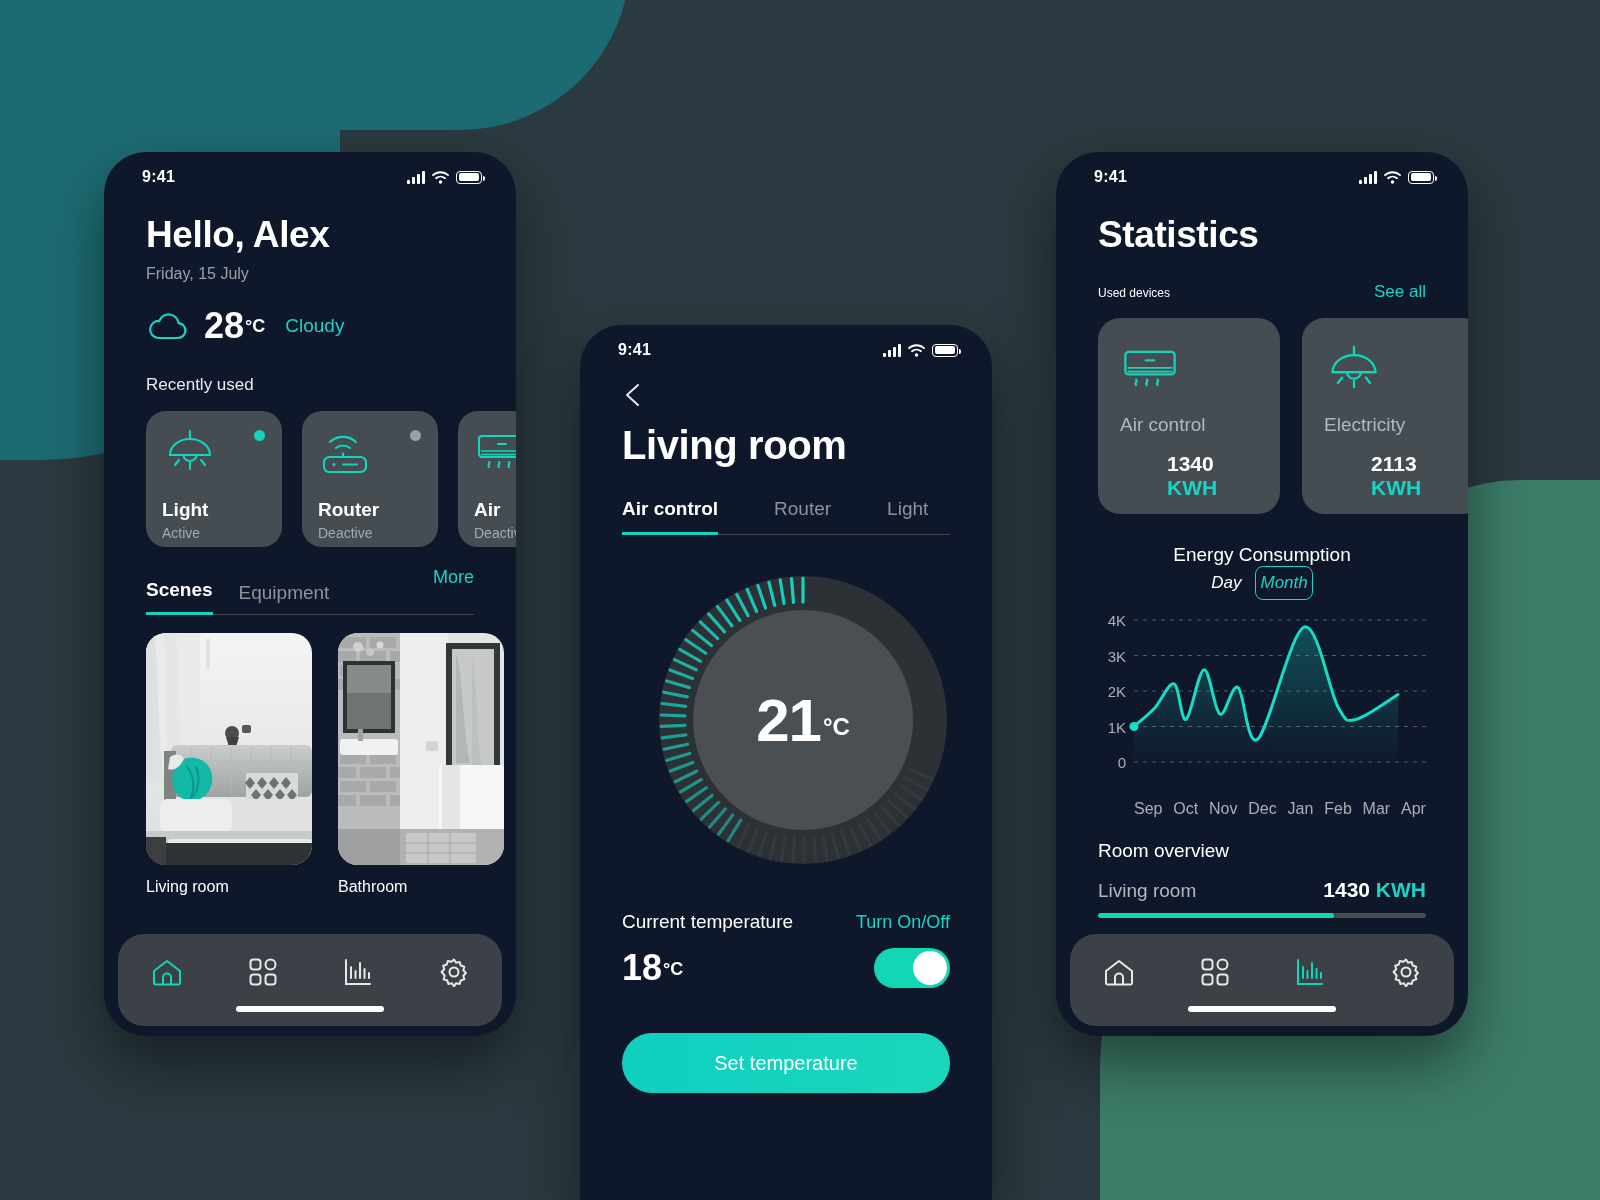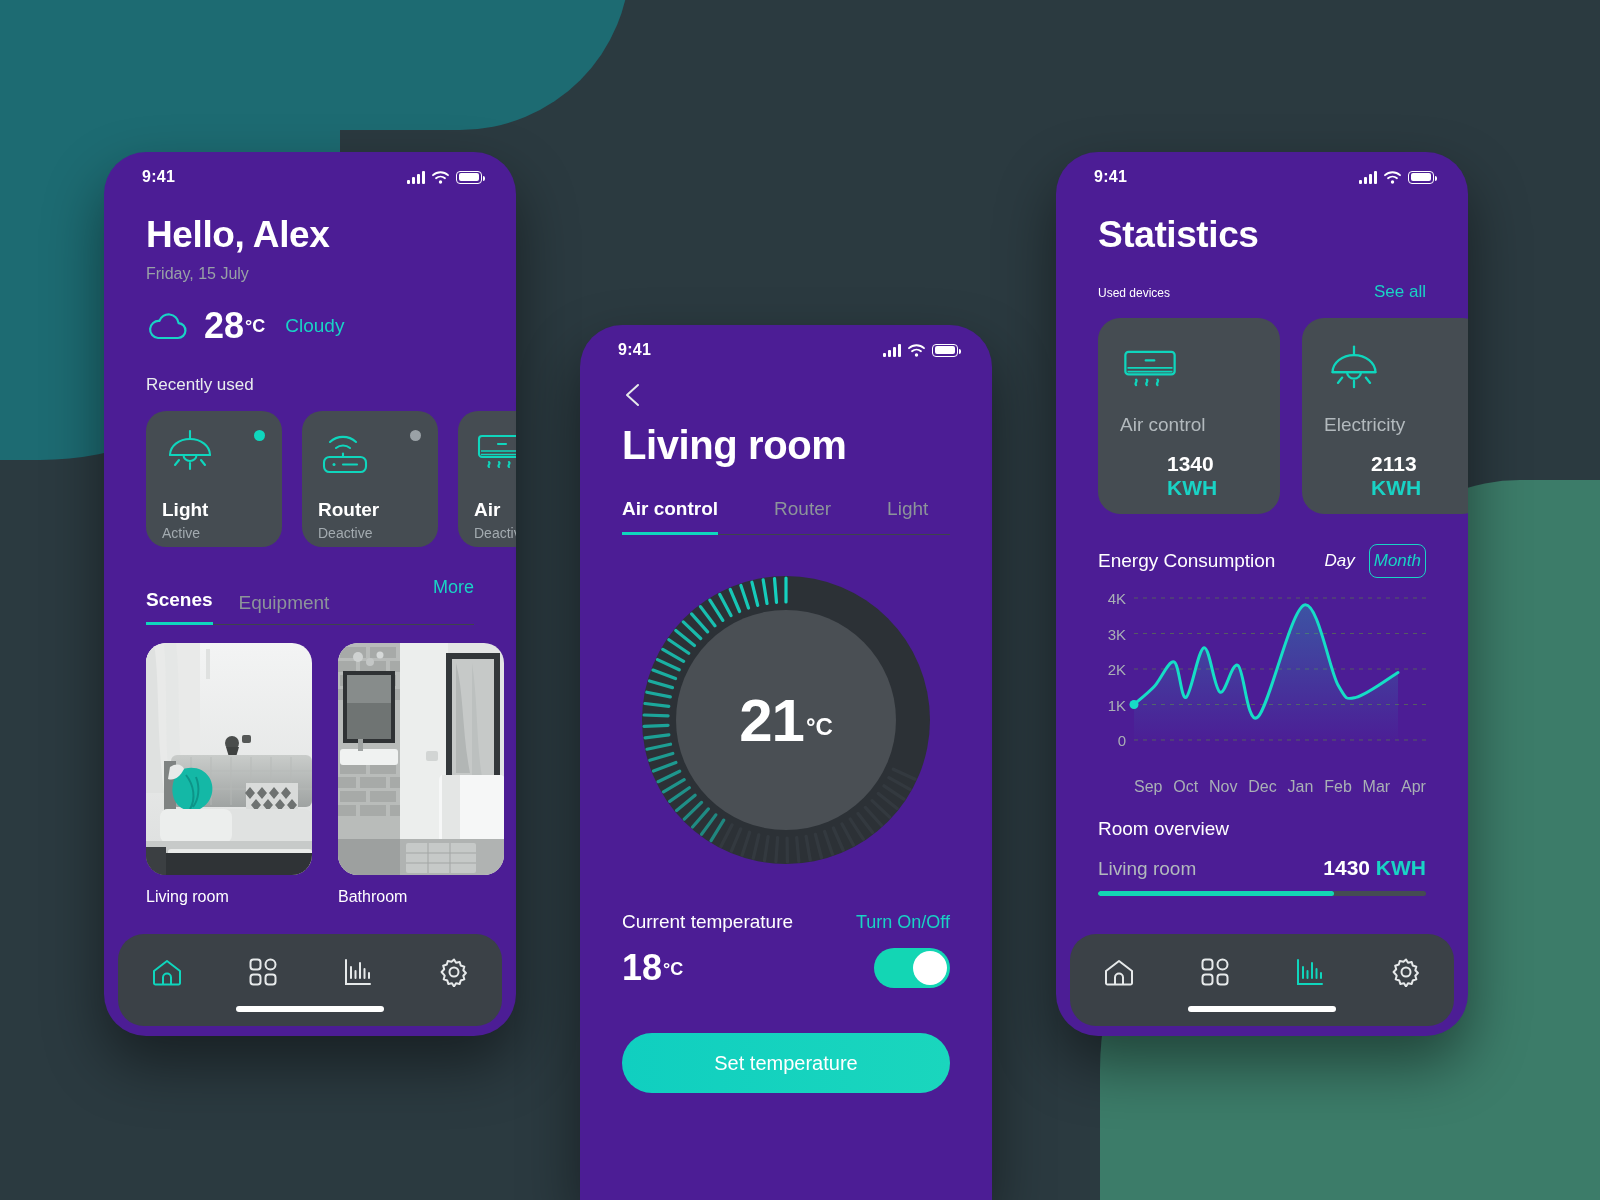--- a/index.html
+++ b/index.html
@@ -38,21 +38,21 @@
   #blob-br2 {
     right: -200px; bottom: -290px;
     width: 460px; height: 1010px;
     background: #3c7c69;
     border-radius: 180px 0 0 0;
   }
 
   
   .phone {
     position: absolute;
-    background: #4c1d95;
+    background: #0f172a;
     border-radius: 42px;
     overflow: hidden;
     box-shadow: 0 28px 60px rgba(0,0,0,.45);
     color: #fff;
   }
   #phone-home  { left: 104px; top: 152px;  width: 412px; height: 884px; }
   #phone-room  { left: 580px; top: 325px;  width: 412px; height: 875px; border-radius: 42px 42px 0 0;}
   #phone-stats { left: 1056px; top: 152px; width: 412px; height: 884px; }
 
   .statusbar {
@@ -93,21 +93,21 @@
     flex: 0 0 136px; height: 136px;
     background: #454c52; border-radius: 20px;
     padding: 18px 16px 0 16px;
   }
   .dev-dot { position: absolute; right: 17px; top: 19px; width: 11px; height: 11px; border-radius: 50%; }
   .dot-on { background: #0fd6bd; }
   .dot-off { background: #9aa1a6; }
   .dev-name { font-size: 19px; font-weight: bold; margin-top: 20px; }
   .dev-state { font-size: 14px; color: #a3abb0; margin-top: 4px; }
 
-  .tabs-row { display: flex; align-items: flex-end; gap: 26px; margin-top: 30px; position: relative;}
+  .tabs-row { display: flex; align-items: flex-end; gap: 26px; margin-top: 20px; position: relative;}
   .tab { font-size: 19px; color: #8c949a; padding-bottom: 11px; }
   .tab.active { color: #fff; font-weight: bold; border-bottom: 3.5px solid #0fd6bd; }
   .more-link { margin-left: auto; font-size: 18px; color: #19d3c5; padding-bottom: 27px; }
   .tabs-rule { height: 1px; background: #3e454b; margin-top: -1px; }
 
   .scene-row { display: flex; gap: 26px; margin-top: 18px; }
   .scene { width: 166px; }
   .scene-img { width: 166px; height: 232px; border-radius: 20px; overflow: hidden; }
   .scene-name { font-size: 16px; margin-top: 13px; }
 
@@ -124,21 +124,21 @@
   }
 
   
   .back-chev { margin-top: 24px; width: 24px; height: 24px; }
   .room-title { font-size: 40px; font-weight: bold; margin-top: 12px; letter-spacing: -.4px;}
   .rtabs { display: flex; gap: 56px; margin-top: 30px; }
   .rtab { font-size: 19px; color: #8c949a; padding-bottom: 12px; }
   .rtab.active { color: #fff; font-weight: bold; border-bottom: 3.5px solid #0fd6bd; }
   .rtabs-rule { height: 1px; background: #3e454b; margin-top: -1px; }
 
-  .dial-wrap { display: flex; justify-content: center; margin-top: 38px; }
+  .dial-wrap { display: flex; justify-content: flex-end; margin-top: 38px; }
   .dial { position: relative; width: 294px; height: 294px; }
   .dial svg { position: absolute; inset: 0; }
   .dial-inner {
     position: absolute; left: 37px; top: 37px;
     width: 220px; height: 220px; border-radius: 50%;
     background: #4a4f54;
     display: flex; align-items: center; justify-content: center;
   }
   .dial-val { font-size: 60px; font-weight: bold; letter-spacing: -1px;}
   .dial-unit { font-size: 24px; font-weight: bold; vertical-align: 6px; margin-left: 2px;}
@@ -168,21 +168,21 @@
   .row-head .link { font-size: 17px; color: #19d3c5; }
   .used-row { display: flex; gap: 22px; margin-top: 16px; }
   .used-card {
     flex: 0 0 182px; height: 196px; background: #454c52; border-radius: 22px;
     padding: 26px 22px 0 22px;
   }
   .used-name { font-size: 19px; color: #b2b9bd; margin-top: 16px; }
   .used-val { font-size: 21px; font-weight: bold; margin-top: 16px; margin-left: 47px; }
   .used-unit { color: #19d3c5; font-weight: bold; }
 
-  .ec-head { display: flex; align-items: center; justify-content: space-between; margin-top: 30px; }
+  .ec-head { display: flex; align-items: center; justify-content: space-between; margin-top: 30px; flex-direction: column; }
   .ec-title { font-size: 19px; }
   .ec-seg { display: flex; align-items: center; gap: 14px; }
   .seg { font-size: 17px; color: #fff; font-style: italic; }
   .seg.active { color: #19d3c5; border: 1.6px solid #19d3c5; border-radius: 8px; padding: 6px 4px; }
 
   .chart { position: relative; margin-top: 10px; height: 186px; }
   .chart svg { display: block; }
   .xaxis { display: flex; justify-content: space-between; padding-left: 36px; margin-top: 4px; }
   .xaxis span { font-size: 16px; color: #a9b0b5; }
 

